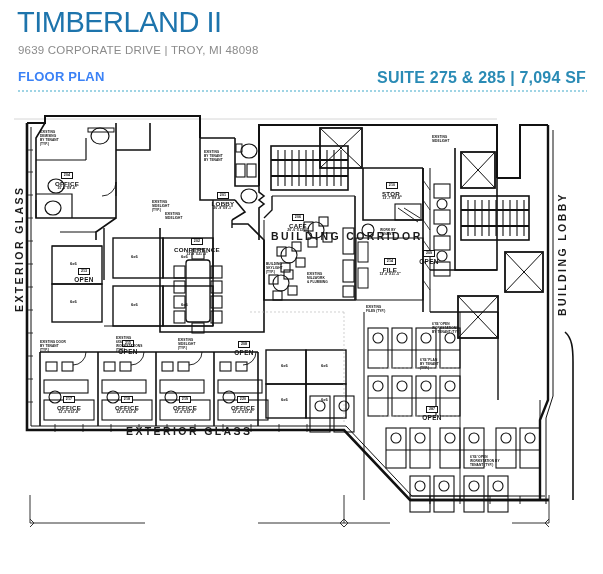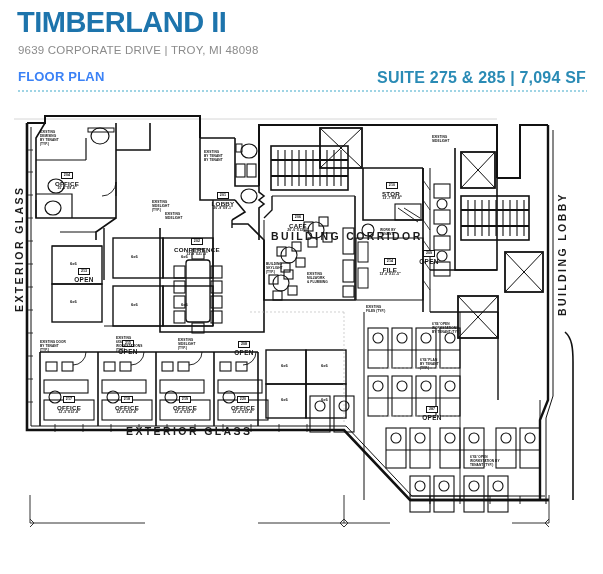--- a/index.html
+++ b/index.html
@@ -8,21 +8,21 @@
     font-family:"Liberation Sans",sans-serif;
     -webkit-font-smoothing:antialiased;
     overflow:hidden;
   }
   .page{position:relative;width:603px;height:574px;}
 
   
   .header{position:absolute;left:0;top:0;width:603px;height:100px;}
   .title{
     position:absolute;left:17px;top:8px;
-    font-size:29px;font-weight:bold;letter-spacing:-0.5px;
+    font-size:29px;font-weight:normal;letter-spacing:-0.5px;
     color:#1d74ac;line-height:1;
   }
   .subtitle{
     position:absolute;left:18px;top:44px;
     font-size:11.5px;letter-spacing:0.2px;color:#8b8b8b;
   }
   .floorplan-label{
     position:absolute;left:18px;top:69px;
     font-size:13px;font-weight:600;letter-spacing:0.2px;color:#3b82f6;
   }

